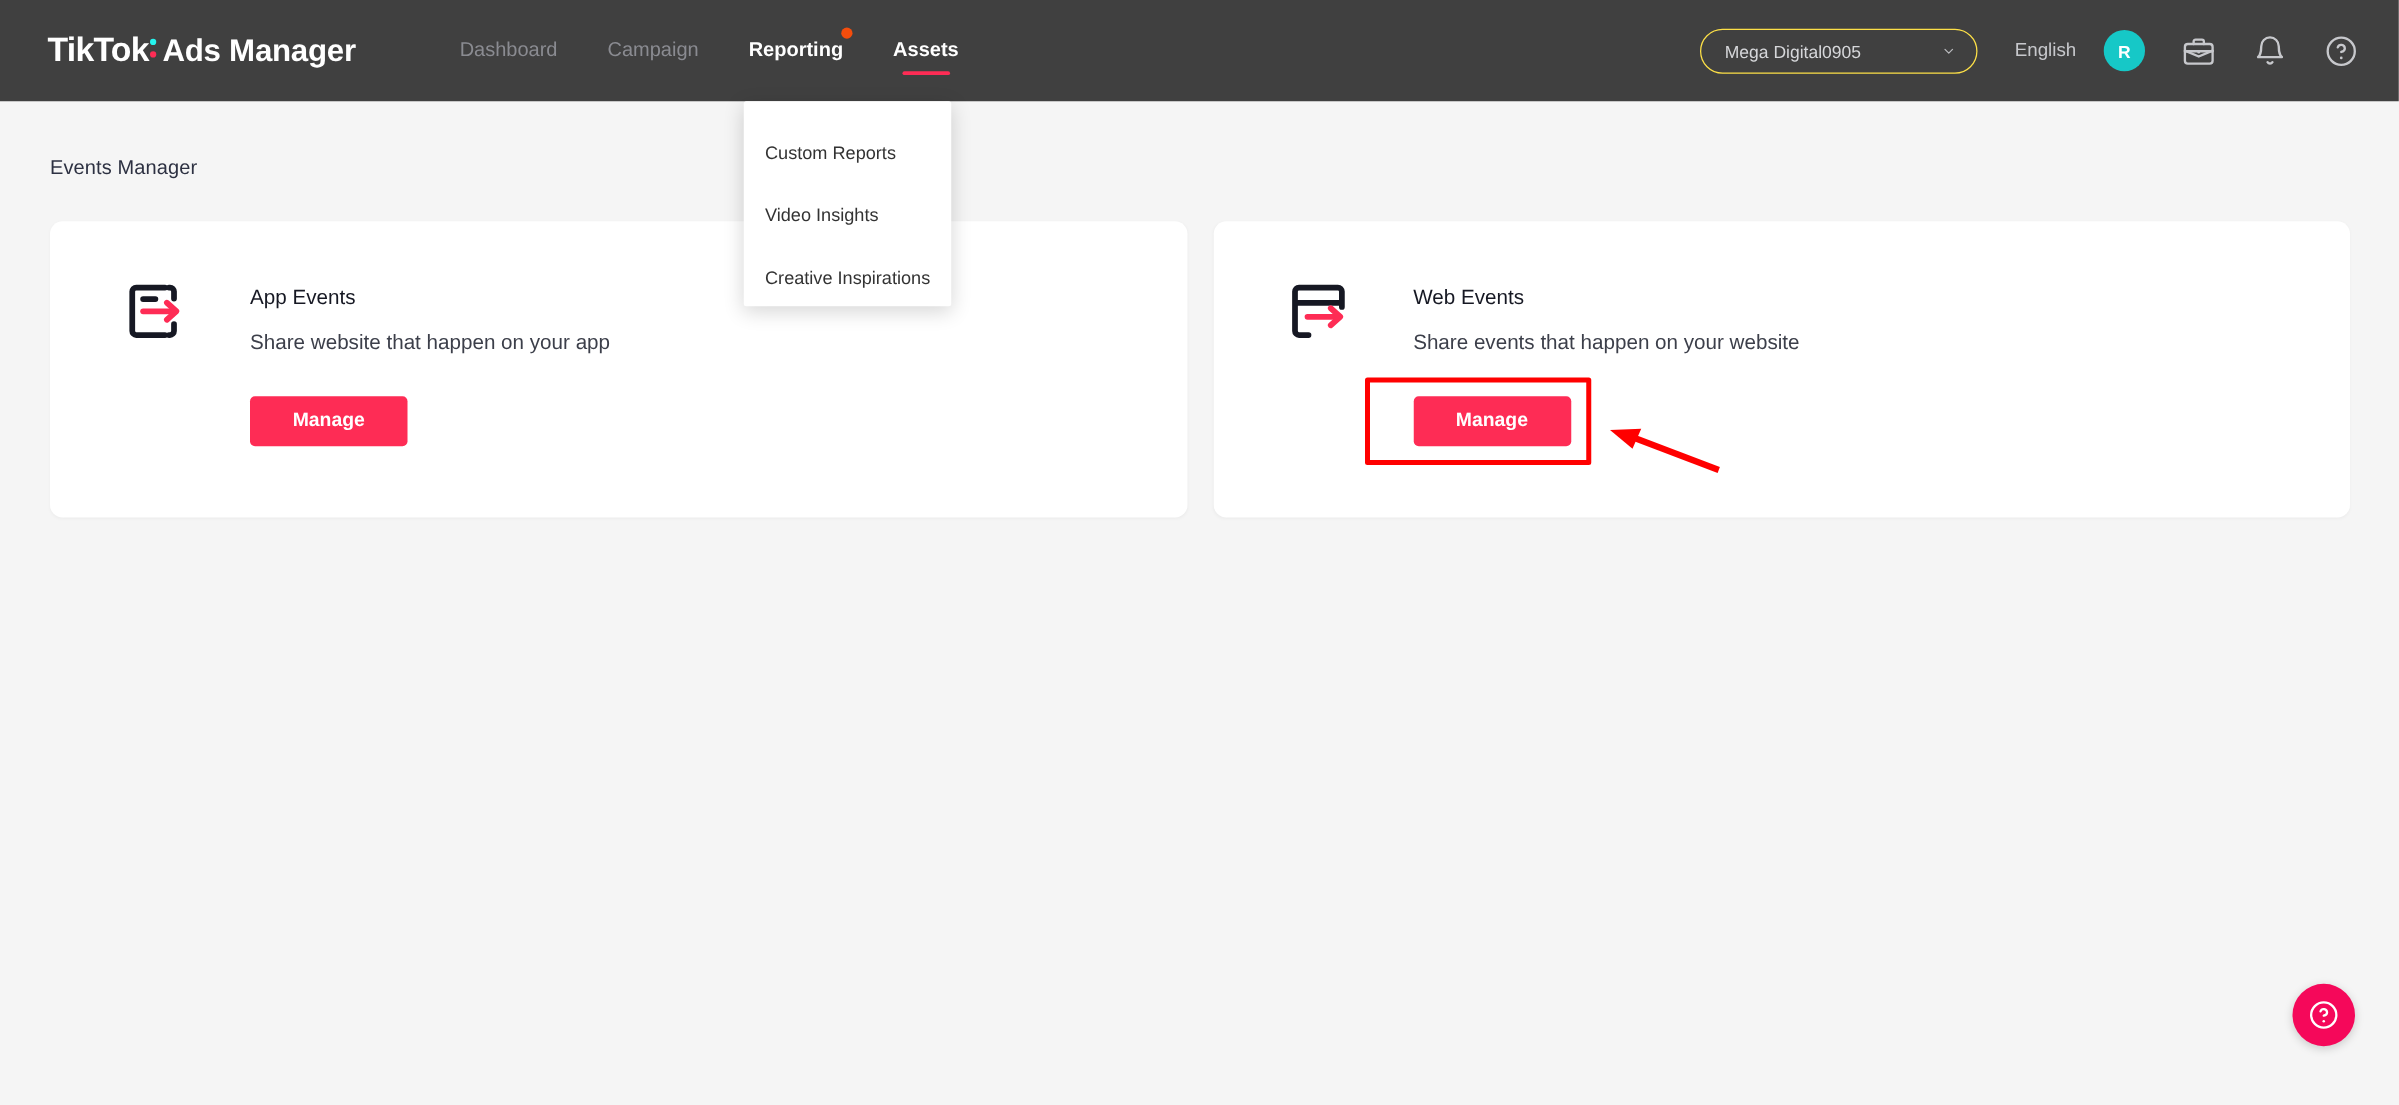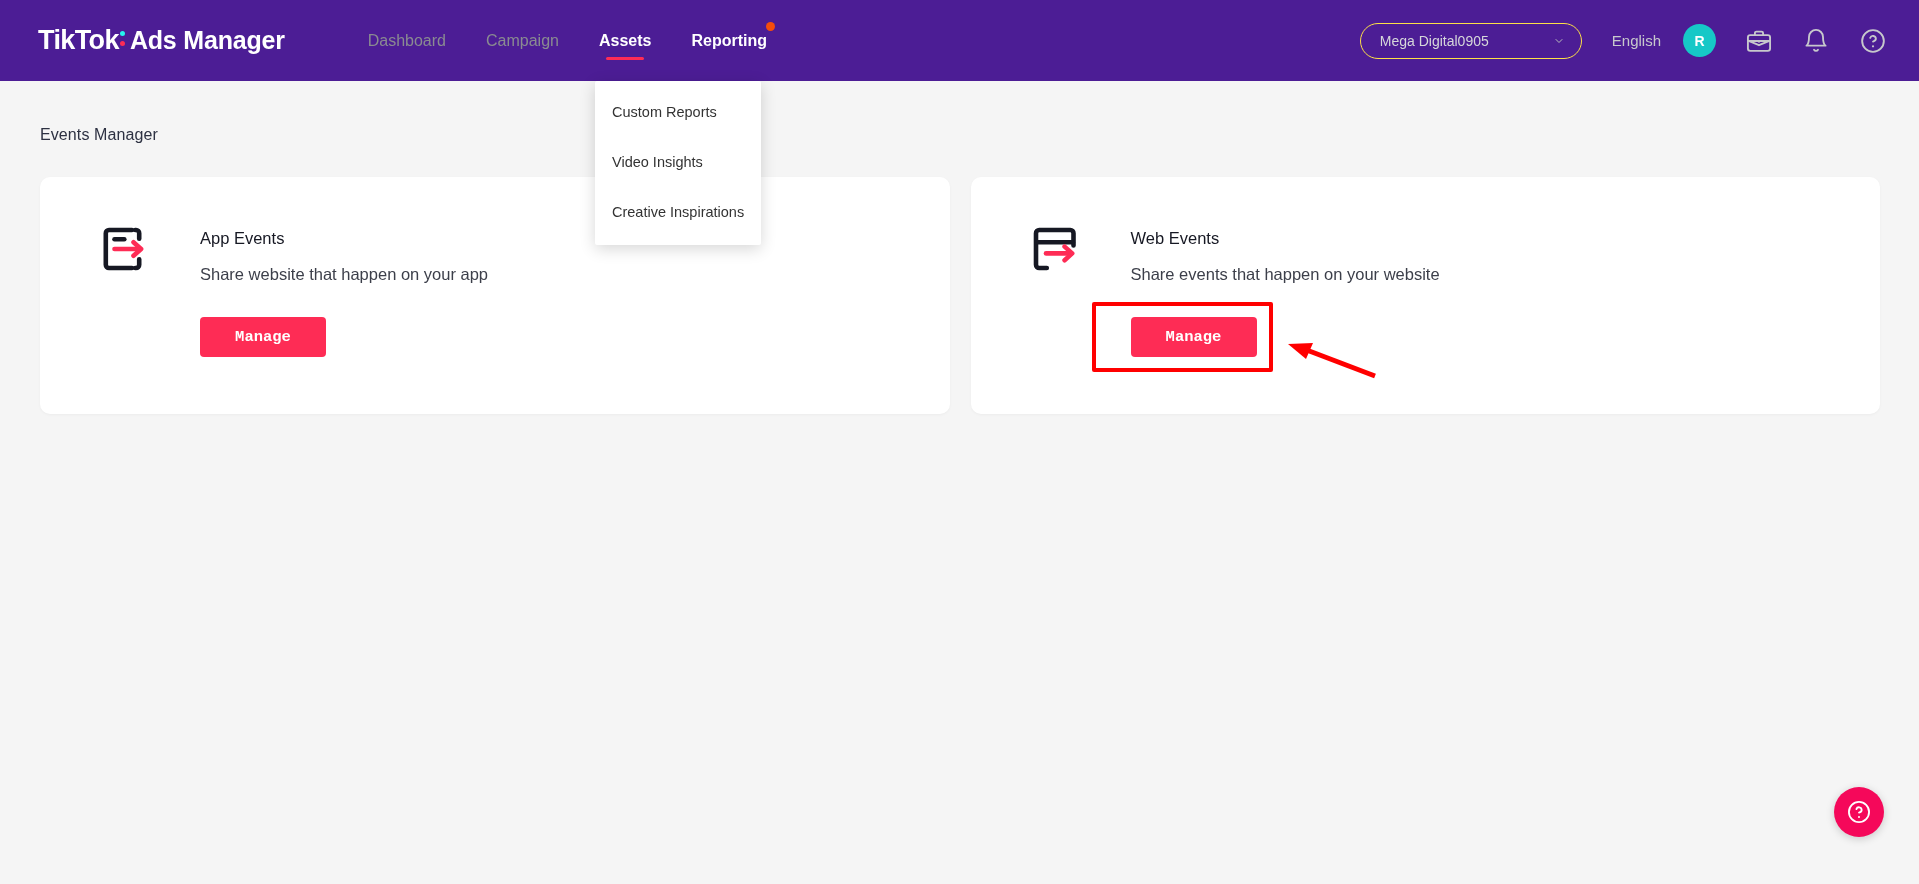--- a/index.html
+++ b/index.html
@@ -11,21 +11,21 @@
     font-family: "Liberation Sans", sans-serif;
     -webkit-font-smoothing: antialiased;
   }
 
   
   .topbar {
     position: absolute;
     top: 0; left: 0;
     width: 1919px;
     height: 81px;
-    background: #4c1d95;
+    background: #404040;
     display: flex;
     align-items: center;
   }
   .brand {
     display: flex;
     align-items: baseline;
     margin-left: 38px;
     white-space: nowrap;
   }
   .brand-tiktok {
@@ -156,21 +156,21 @@
     width: 166px;
     background: #ffffff;
     border-radius: 2px;
     box-shadow: 0 4px 16px rgba(0,0,0,0.16);
     padding: 12px 0 14px 0;
     z-index: 40;
   }
   .dd-item {
     height: 38px;
     display: flex;
-    align-items: center;
+    align-items: flex-end;
     padding: 0 0 0 17px;
     font-size: 14.5px;
     color: #333333;
     cursor: pointer;
     white-space: nowrap;
   }
   .dd-item + .dd-item { margin-top: 12px; }
 
   
   .page-title {
@@ -226,21 +226,21 @@
     left: 160px;
     top: 140px;
     width: 126px;
     height: 40px;
     background: #fe2c55;
     border: none;
     border-radius: 4px;
     color: #ffffff;
     font-size: 15.5px;
     font-weight: 700;
-    font-family: Liberation Mono, monospace;
+    font-family: Liberation Sans, sans-serif;
     cursor: pointer;
   }
 
   
   .anno-box {
     position: absolute;
     left: 1092px;
     top: 302px;
     width: 181px;
     height: 70px;
@@ -287,27 +287,27 @@
     <span class="brand-sub">Ads Manager</span>
   </div>
 
   <nav class="mainnav">
     <div class="navitem">
       <span>Dashboard</span>
     </div>
     <div class="navitem">
       <span>Campaign</span>
     </div>
+    <div class="navitem hovered">
+      <span>Reporting</span>
+      <span class="nav-dot"></span>
+    </div>
     <div class="navitem active">
       <span>Assets</span>
       <span class="nav-underline"></span>
-    </div>
-    <div class="navitem hovered">
-      <span>Reporting</span>
-      <span class="nav-dot"></span>
     </div>
   </nav>
 
   <div class="topright">
     <div class="acct-pill">
       <span>Mega Digital0905</span>
       <svg class="chev" viewBox="0 0 24 24" fill="none" stroke="#b9babd" stroke-width="2" stroke-linecap="round" stroke-linejoin="round">
         <polyline points="6 9 12 15 18 9"></polyline>
       </svg>
     </div>

